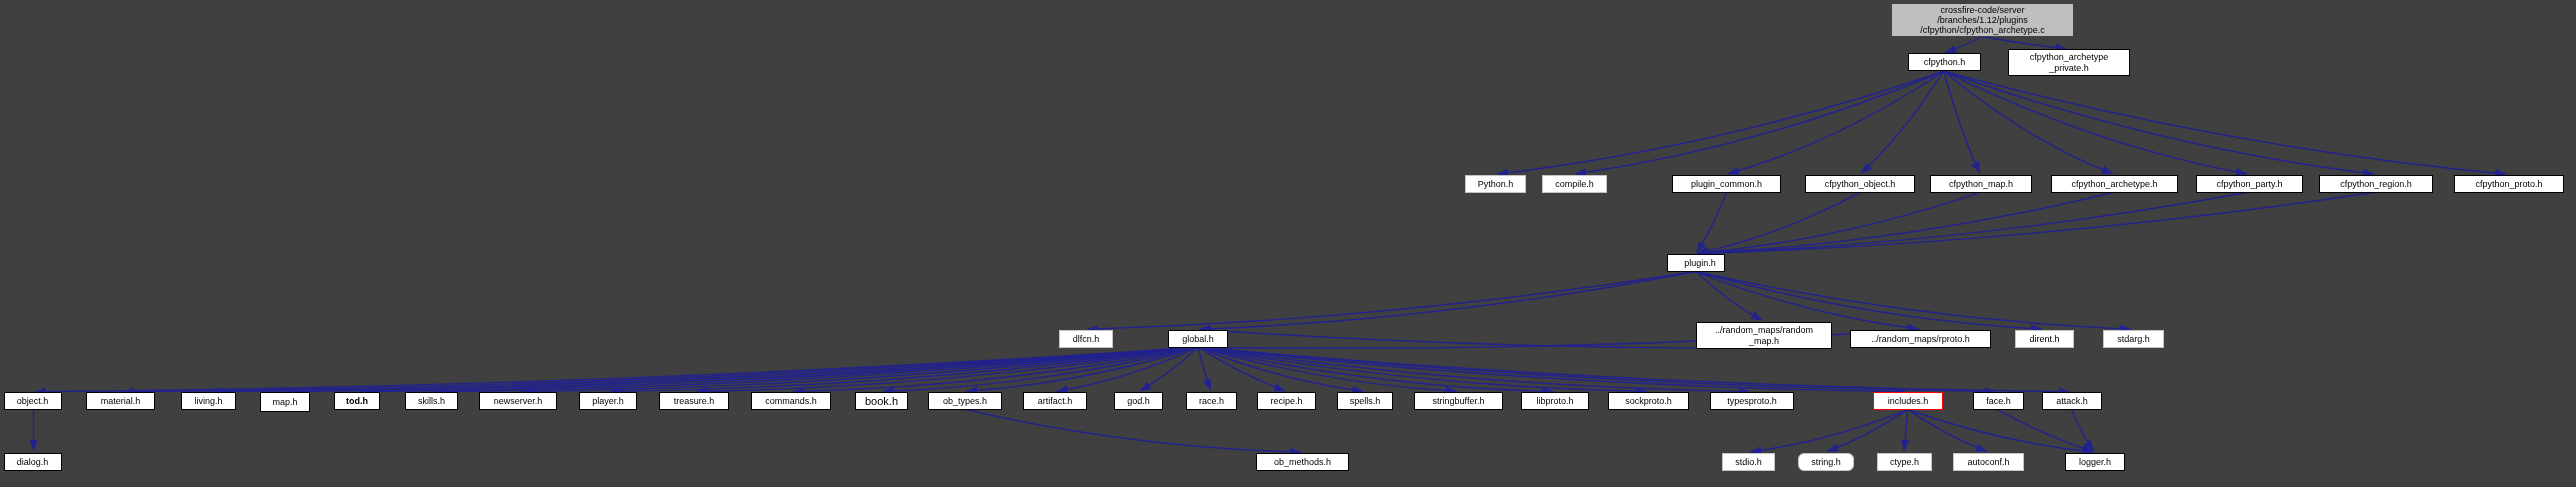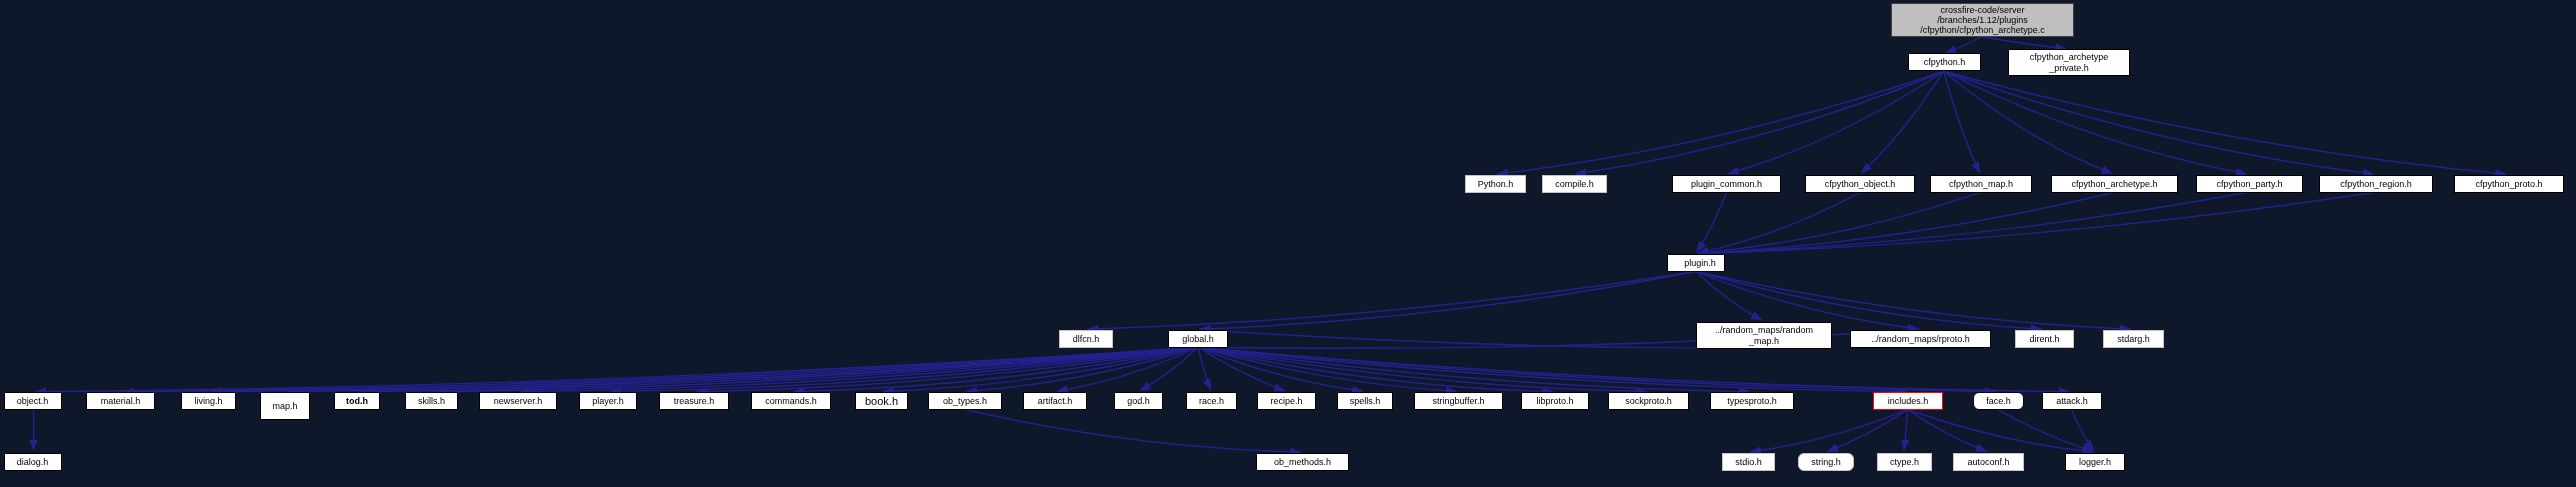--- a/index.html
+++ b/index.html
@@ -1,16 +1,16 @@
 <!DOCTYPE html>
 <html style="font-size:14.3px"><head>
 <meta charset="utf-8">
 <style>
   html,body{margin:0;padding:0;background:#ffffff;}
-  #canvas{position:relative;width:2576px;height:487px;background:#0f172a;
+  #canvas{position:relative;width:2576px;height:487px;background:#404040;
           font-family:"Liberation Sans","DejaVu Sans",sans-serif;overflow:hidden;}
   #edges{position:absolute;left:0;top:0;width:2576px;height:487px;pointer-events:none;}
   .node{position:absolute;box-sizing:border-box;display:flex;align-items:center;
         justify-content:center;text-align:center;background:#ffffff;
         border:0.9px solid #000000;color:#000000;line-height:1.12;
         white-space:pre-line;}
   .node.root{background:#bfbfbf;border:0.9px solid #404040;}
   .node.sys{border:0.9px solid #c4c4c4;}
   .node.hl{border:1.8px solid #ff0000;}
 </style>
@@ -105,40 +105,40 @@
       <div class="node sys" style="left: 1059px; top: 330px; width: 54px; height: 18px; font-size: 9px;">dlfcn.h</div>
       <div class="node" style="left: 1168px; top: 330px; width: 60px; height: 18px; font-size: 9px;">global.h</div>
       <div class="node" style="left: 1696px; top: 322px; width: 136px; height: 27px; font-size: 9px;">../random_maps/random
 _map.h</div>
       <div class="node" style="left: 1850px; top: 330px; width: 141px; height: 18px; font-size: 9px;">../random_maps/rproto.h</div>
       <div class="node sys" style="left: 2015px; top: 330px; width: 59px; height: 18px; font-size: 9px;">dirent.h</div>
       <div class="node sys" style="left: 2103px; top: 330px; width: 61px; height: 18px; font-size: 9px;">stdarg.h</div>
       <div class="node" style="left: 3.6px; top: 392px; width: 58px; height: 18px; font-size: 9px;">object.h</div>
       <div class="node" style="left: 86px; top: 392px; width: 69px; height: 18px; font-size: 9px;">material.h</div>
       <div class="node" style="left: 181px; top: 392px; width: 55px; height: 18px; font-size: 9px;">living.h</div>
-      <div class="node" style="left: 260px; top: 392px; width: 50px; height: 28px; font-size: 9px;">map.h</div>
+      <div class="node" style="left: 260px; top: 392px; width: 50px; height: 20px; font-size: 9px;">map.h</div>
       <div class="node" style="left: 334px; top: 392px; width: 46px; height: 18px; font-size: 9px; font-weight: bold;">tod.h</div>
       <div class="node" style="left: 405px; top: 392px; width: 53px; height: 18px; font-size: 9px;">skills.h</div>
       <div class="node" style="left: 479px; top: 392px; width: 78px; height: 18px; font-size: 9px;">newserver.h</div>
       <div class="node" style="left: 579px; top: 392px; width: 58px; height: 18px; font-size: 9px;">player.h</div>
       <div class="node" style="left: 659px; top: 392px; width: 70px; height: 18px; font-size: 9px;">treasure.h</div>
       <div class="node" style="left: 751px; top: 392px; width: 80px; height: 18px; font-size: 9px;">commands.h</div>
       <div class="node" style="left: 855px; top: 392px; width: 53px; height: 18px; font-size: 11px;">book.h</div>
       <div class="node" style="left: 928px; top: 392px; width: 74px; height: 18px; font-size: 9px;">ob_types.h</div>
       <div class="node" style="left: 1023px; top: 392px; width: 64px; height: 18px; font-size: 9px;">artifact.h</div>
       <div class="node" style="left: 1114px; top: 392px; width: 49px; height: 18px; font-size: 9px;">god.h</div>
       <div class="node" style="left: 1186px; top: 392px; width: 51px; height: 18px; font-size: 9px;">race.h</div>
       <div class="node" style="left: 1257px; top: 392px; width: 59px; height: 18px; font-size: 9px;">recipe.h</div>
       <div class="node" style="left: 1337px; top: 392px; width: 56px; height: 18px; font-size: 9px;">spells.h</div>
       <div class="node" style="left: 1414px; top: 392px; width: 89px; height: 18px; font-size: 9px;">stringbuffer.h</div>
       <div class="node" style="left: 1521px; top: 392px; width: 68px; height: 18px; font-size: 9px;">libproto.h</div>
       <div class="node" style="left: 1608px; top: 392px; width: 81px; height: 18px; font-size: 9px;">sockproto.h</div>
       <div class="node" style="left: 1710px; top: 392px; width: 84px; height: 18px; font-size: 9px;">typesproto.h</div>
       <div class="node hl" style="left: 1873px; top: 392px; width: 70px; height: 18px; font-size: 9px;">includes.h</div>
-      <div class="node" style="left: 1973px; top: 392px; width: 51px; height: 18px; font-size: 9px; border-radius: 6px;">face.h</div>
+      <div class="node" style="left: 1973px; top: 392px; width: 51px; height: 18px; font-size: 9px;">face.h</div>
       <div class="node" style="left: 2042px; top: 392px; width: 60px; height: 18px; font-size: 9px;">attack.h</div>
       <div class="node" style="left: 3.6px; top: 453px; width: 58px; height: 18px; font-size: 9px;">dialog.h</div>
       <div class="node" style="left: 1256px; top: 453px; width: 93px; height: 18px; font-size: 9px;">ob_methods.h</div>
       <div class="node sys" style="left: 1722px; top: 453px; width: 53px; height: 18px; font-size: 9px;">stdio.h</div>
       <div class="node sys" style="left: 1798px; top: 453px; width: 56px; height: 18px; font-size: 9px; border-radius: 6px;">string.h</div>
       <div class="node sys" style="left: 1877px; top: 453px; width: 55px; height: 18px; font-size: 9px;">ctype.h</div>
       <div class="node sys" style="left: 1953px; top: 453px; width: 71px; height: 18px; font-size: 9px;">autoconf.h</div>
       <div class="node" style="left: 2065px; top: 453px; width: 60px; height: 18px; font-size: 9px;">logger.h</div>
     </div>
 </div>

